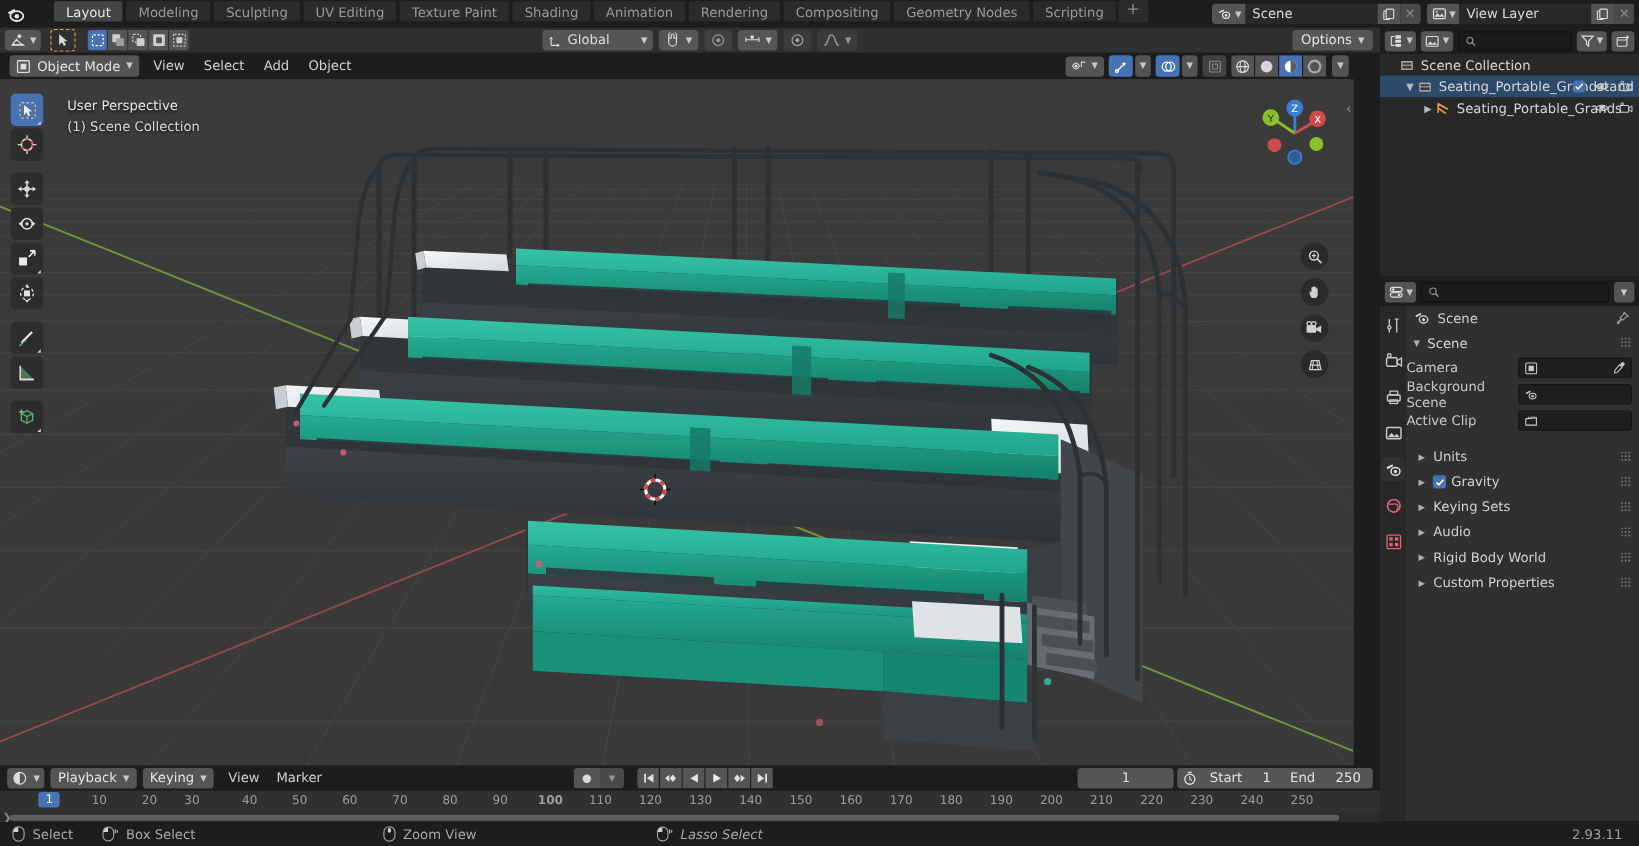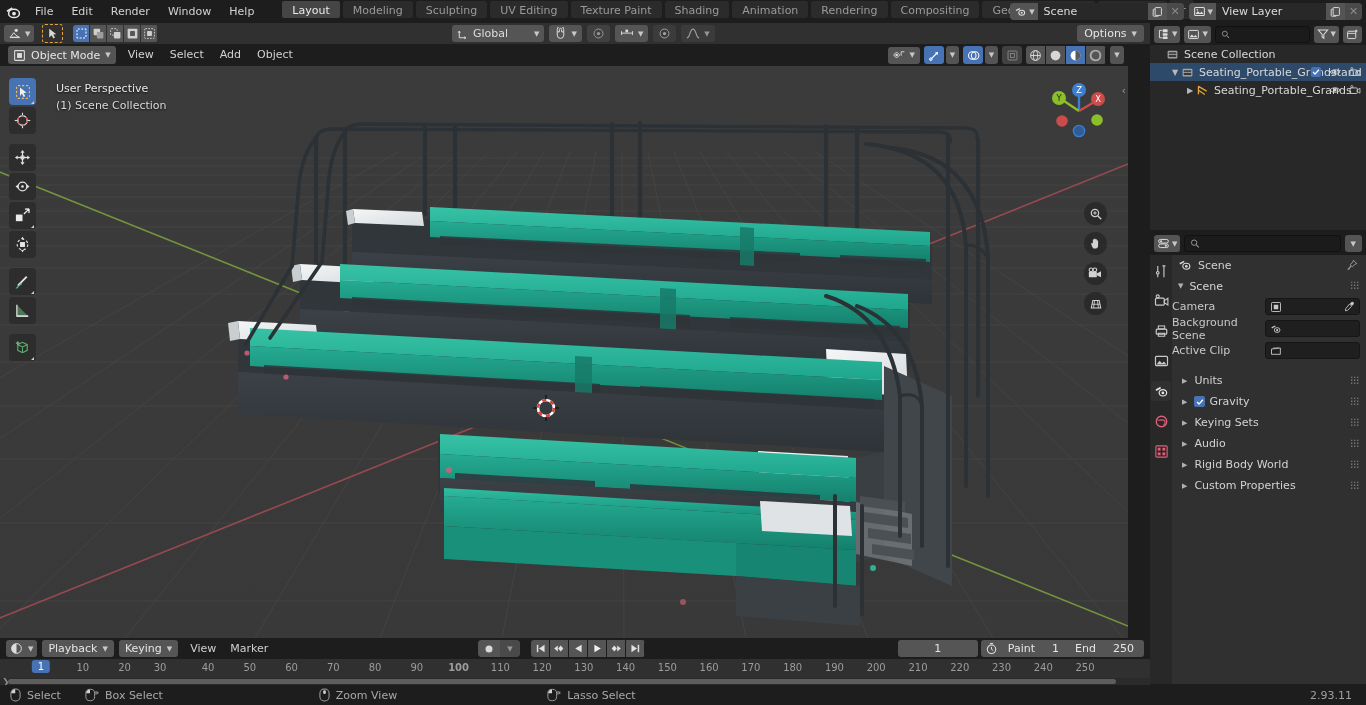--- a/index.html
+++ b/index.html
@@ -178,27 +178,20 @@
 <div class="app">
 
   <div class="topbar">
     <div class="blender-logo">
       <svg width="16" height="16" viewBox="0 0 16 16">
         <ellipse cx="9" cy="9.4" rx="5.4" ry="4.1" fill="none" stroke="#e8e8e8" stroke-width="1.5"></ellipse>
         <circle cx="9" cy="9.6" r="1.9" fill="#e8e8e8"></circle>
         <path d="M1.5 6.5 L7 3.2 L7.6 5 L2.6 7.9 Z" fill="#e8e8e8"></path>
       </svg>
     </div>
-    <div id="menus" style="display:flex;align-items:center;">
-        <div class="menu-item">File</div>
-        <div class="menu-item">Edit</div>
-        <div class="menu-item">Render</div>
-        <div class="menu-item">Window</div>
-        <div class="menu-item">Help</div>
-      </div>
     <div class="wsp-tabs" id="wsps">
         <div class="wsp-tab active">Layout</div>
         <div class="wsp-tab">Modeling</div>
         <div class="wsp-tab">Sculpting</div>
         <div class="wsp-tab">UV Editing</div>
         <div class="wsp-tab">Texture Paint</div>
         <div class="wsp-tab">Shading</div>
         <div class="wsp-tab">Animation</div>
         <div class="wsp-tab">Rendering</div>
         <div class="wsp-tab">Compositing</div>
@@ -1240,21 +1233,21 @@
         <div class="frame-field">1</div>
         <div class="se-group">
           <span>
             <svg width="13" height="13" viewBox="0 0 16 16">
               <circle cx="8" cy="9" r="5.2" fill="none" stroke="#e0e0e0" stroke-width="1.3"></circle>
               <path d="M8 6 L8 9 L10 10.4" stroke="#e0e0e0" stroke-width="1.2" fill="none"></path>
               <path d="M6 2 L10 2" stroke="#e0e0e0" stroke-width="1.4"></path>
             </svg>
           </span>
           <span class="se-cell">
-            <span>Paint</span>
+            <span>Start</span>
             <span>1</span>
           </span>
           <span class="se-cell">
             <span>End</span>
             <span>250</span>
           </span>
         </div>
       </div>
     </div>
 
@@ -1316,21 +1309,21 @@
         </div>
         <div class="sb-item" style="margin-left: 156px;">
           <span style="display:inline-flex;">
             <svg width="11" height="14" viewBox="0 0 12 15">
               <rect x="1" y="1" width="10" height="13" rx="4.6" fill="none" stroke="#a0a0a0" stroke-width="1.1"></rect>
               <rect x="4.6" y="2.2" width="2.8" height="4.2" rx="1.3" fill="#d2d2d2"></rect>
             </svg>
           </span>
           <span>Zoom View</span>
         </div>
-        <div class="sb-item" style="margin-left: 150px;">
+        <div class="sb-item" style="margin-left: 150px; font-style: italic;">
           <span style="display:inline-flex;">
             <svg width="14" height="14" viewBox="0 0 16 15">
               <rect x="1" y="1" width="10" height="13" rx="4.6" fill="none" stroke="#a0a0a0" stroke-width="1.1"></rect>
               <path d="M1.3 5.6 L5.7 5.6 L5.7 1.2 C3 1.4 1.4 3 1.3 5.6 Z" fill="#d2d2d2"></path>
               <path d="M12.6 3 L12.6 7" stroke="#b8b8b8" stroke-width="1.1"></path>
               <path d="M14.6 3.6 L14.6 6.4" stroke="#b8b8b8" stroke-width="1.1"></path>
             </svg>
           </span>
           <span>Lasso Select</span>
         </div>

